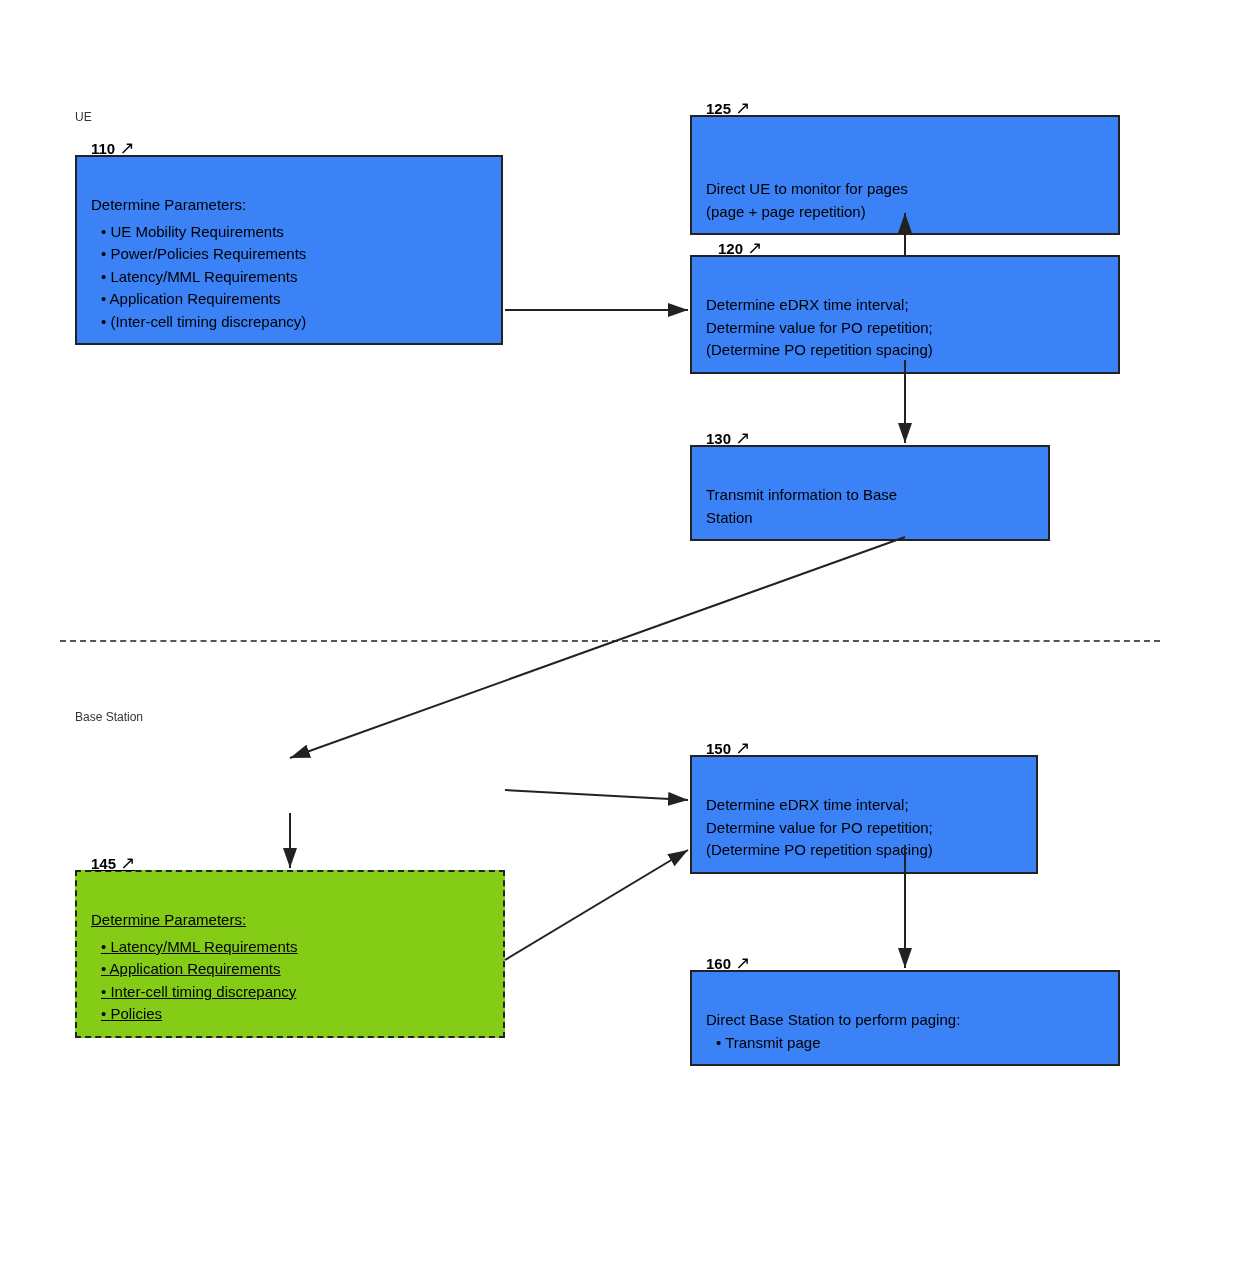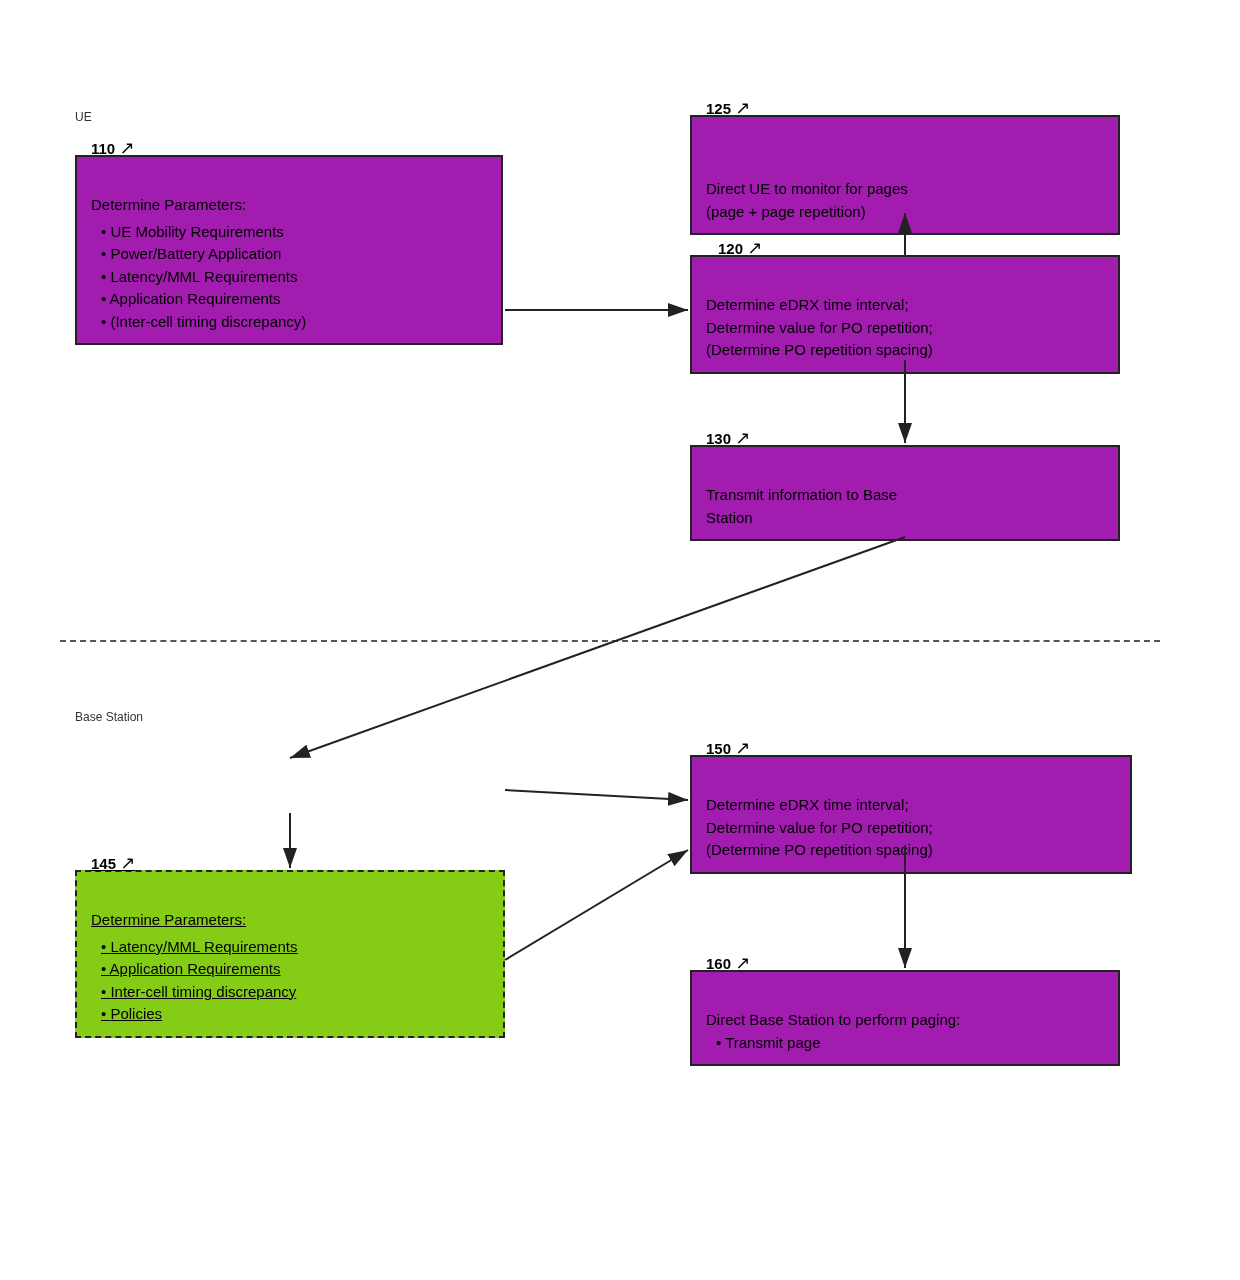--- a/index.html
+++ b/index.html
@@ -13,21 +13,21 @@
       overflow: hidden;
     }
     .diagram {
       position: relative;
       width: 1240px;
       height: 1280px;
     }
     .box {
       position: absolute;
       border: 2px solid #222;
-      background: #a21caf;
+      background: #3b82f6;
       padding: 10px 14px;
       line-height: 1.5;
     }
     .box-dashed {
       position: absolute;
       border: 2px dashed #222;
       background: #84cc16;
       padding: 10px 14px;
       line-height: 1.5;
       text-decoration: underline;
@@ -80,21 +80,21 @@
 
   <div class="divider" style="top:640px;"></div>
 
   <div class="box" style="left:75px; top:155px; width:428px;">
     <div class="node-label" style="top:-32px; left:0px; position:relative; font-weight:bold;">
       <span>110</span>&nbsp;<span class="tick">↗</span>
     </div>
     <div style="margin-bottom:4px;">Determine Parameters:</div>
     <ul class="bullet-list">
       <li>UE Mobility Requirements</li>
-      <li>Power/Battery Application</li>
+      <li>Power/Policies Requirements</li>
       <li>Latency/MML Requirements</li>
       <li>Application Requirements</li>
       <li>(Inter-cell timing discrepancy)</li>
     </ul>
   </div>
 
   <div class="box" style="left:690px; top:115px; width:430px;">
     <div class="node-label" style="top:-32px; left:0px; position:relative; font-weight:bold;">
       <span>125</span>&nbsp;<span class="tick">↗</span>
     </div>
@@ -107,21 +107,21 @@
     <div class="node-label" style="top:-32px; left:12px; position:relative; font-weight:bold;">
       <span>120</span>&nbsp;<span class="tick">↗</span>
     </div>
     <div>
       Determine eDRX time interval;<br>
       Determine value for PO repetition;<br>
       (Determine PO repetition spacing)
     </div>
   </div>
 
-  <div class="box" style="left:690px; top:445px; width:430px; min-height:90px;">
+  <div class="box" style="left:690px; top:445px; width:360px; min-height:90px;">
     <div class="node-label" style="top:-32px; left:0px; position:relative; font-weight:bold;">
       <span>130</span>&nbsp;<span class="tick">↗</span>
     </div>
     <div>
       Transmit information to Base<br>Station
     </div>
   </div>
 
 
   <div class="box-dashed" style="left:75px; top:870px; width:430px;">
@@ -130,21 +130,21 @@
     </div>
     <div style="margin-bottom:4px;">Determine Parameters:</div>
     <ul class="bullet-list">
       <li>Latency/MML Requirements</li>
       <li>Application Requirements</li>
       <li>Inter-cell timing discrepancy</li>
       <li>Policies</li>
     </ul>
   </div>
 
-  <div class="box" style="left:690px; top:755px; width:442px;">
+  <div class="box" style="left:690px; top:755px; width:348px;">
     <div class="node-label" style="top:-32px; left:0px; position:relative; font-weight:bold;">
       <span>150</span>&nbsp;<span class="tick">↗</span>
     </div>
     <div>
       Determine eDRX time interval;<br>
       Determine value for PO repetition;<br>
       (Determine PO repetition spacing)
     </div>
   </div>
 

